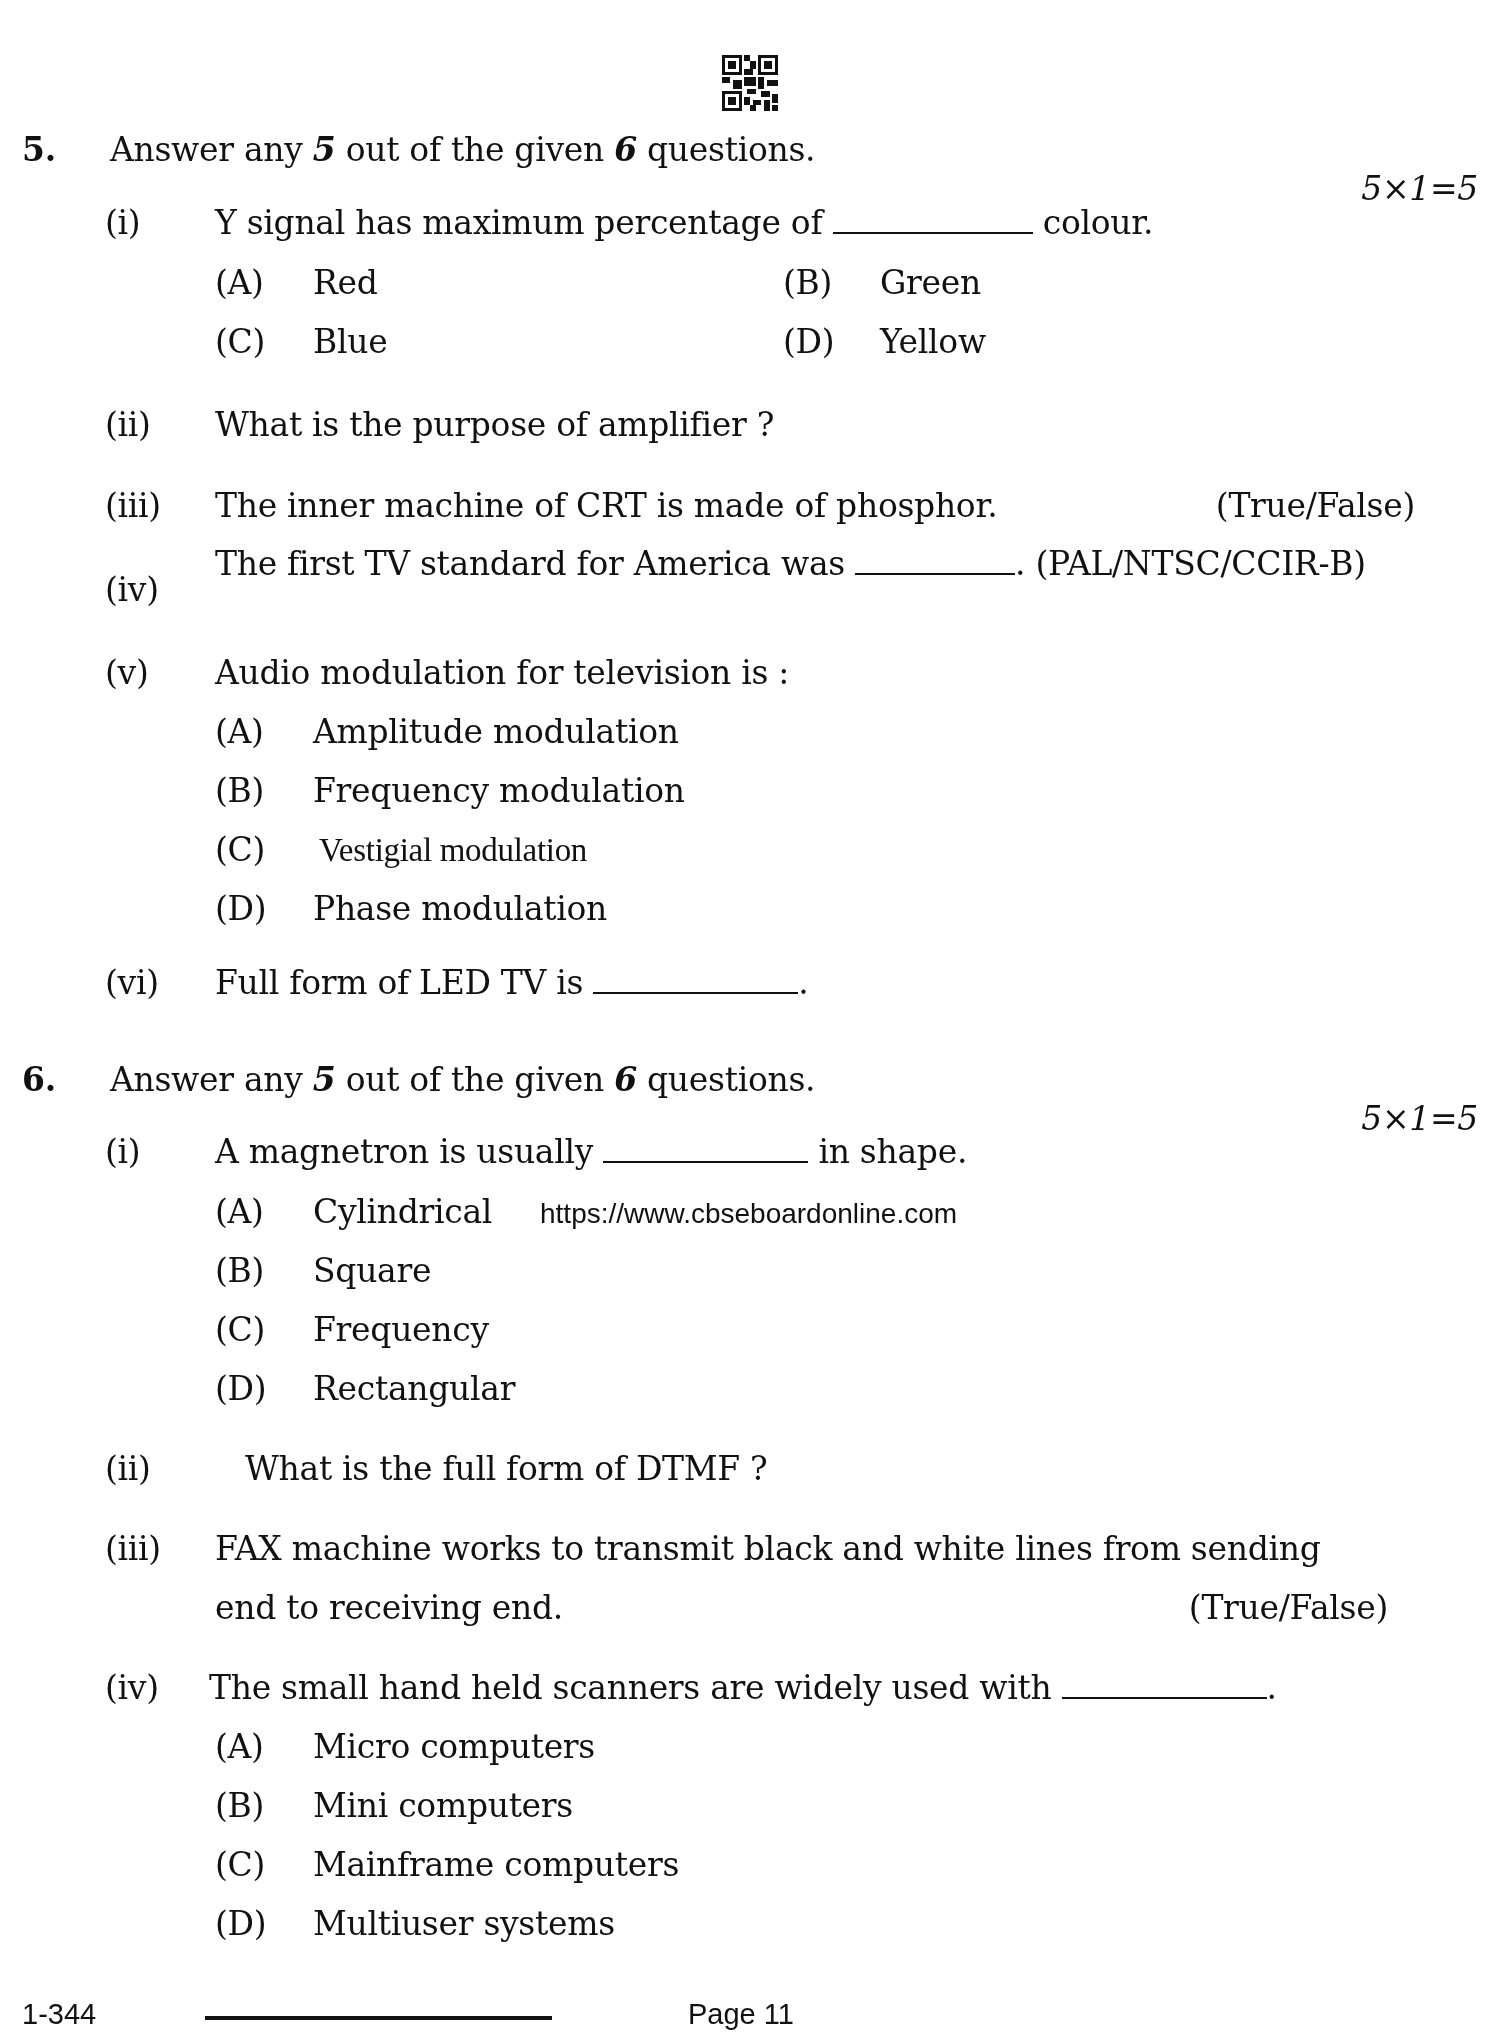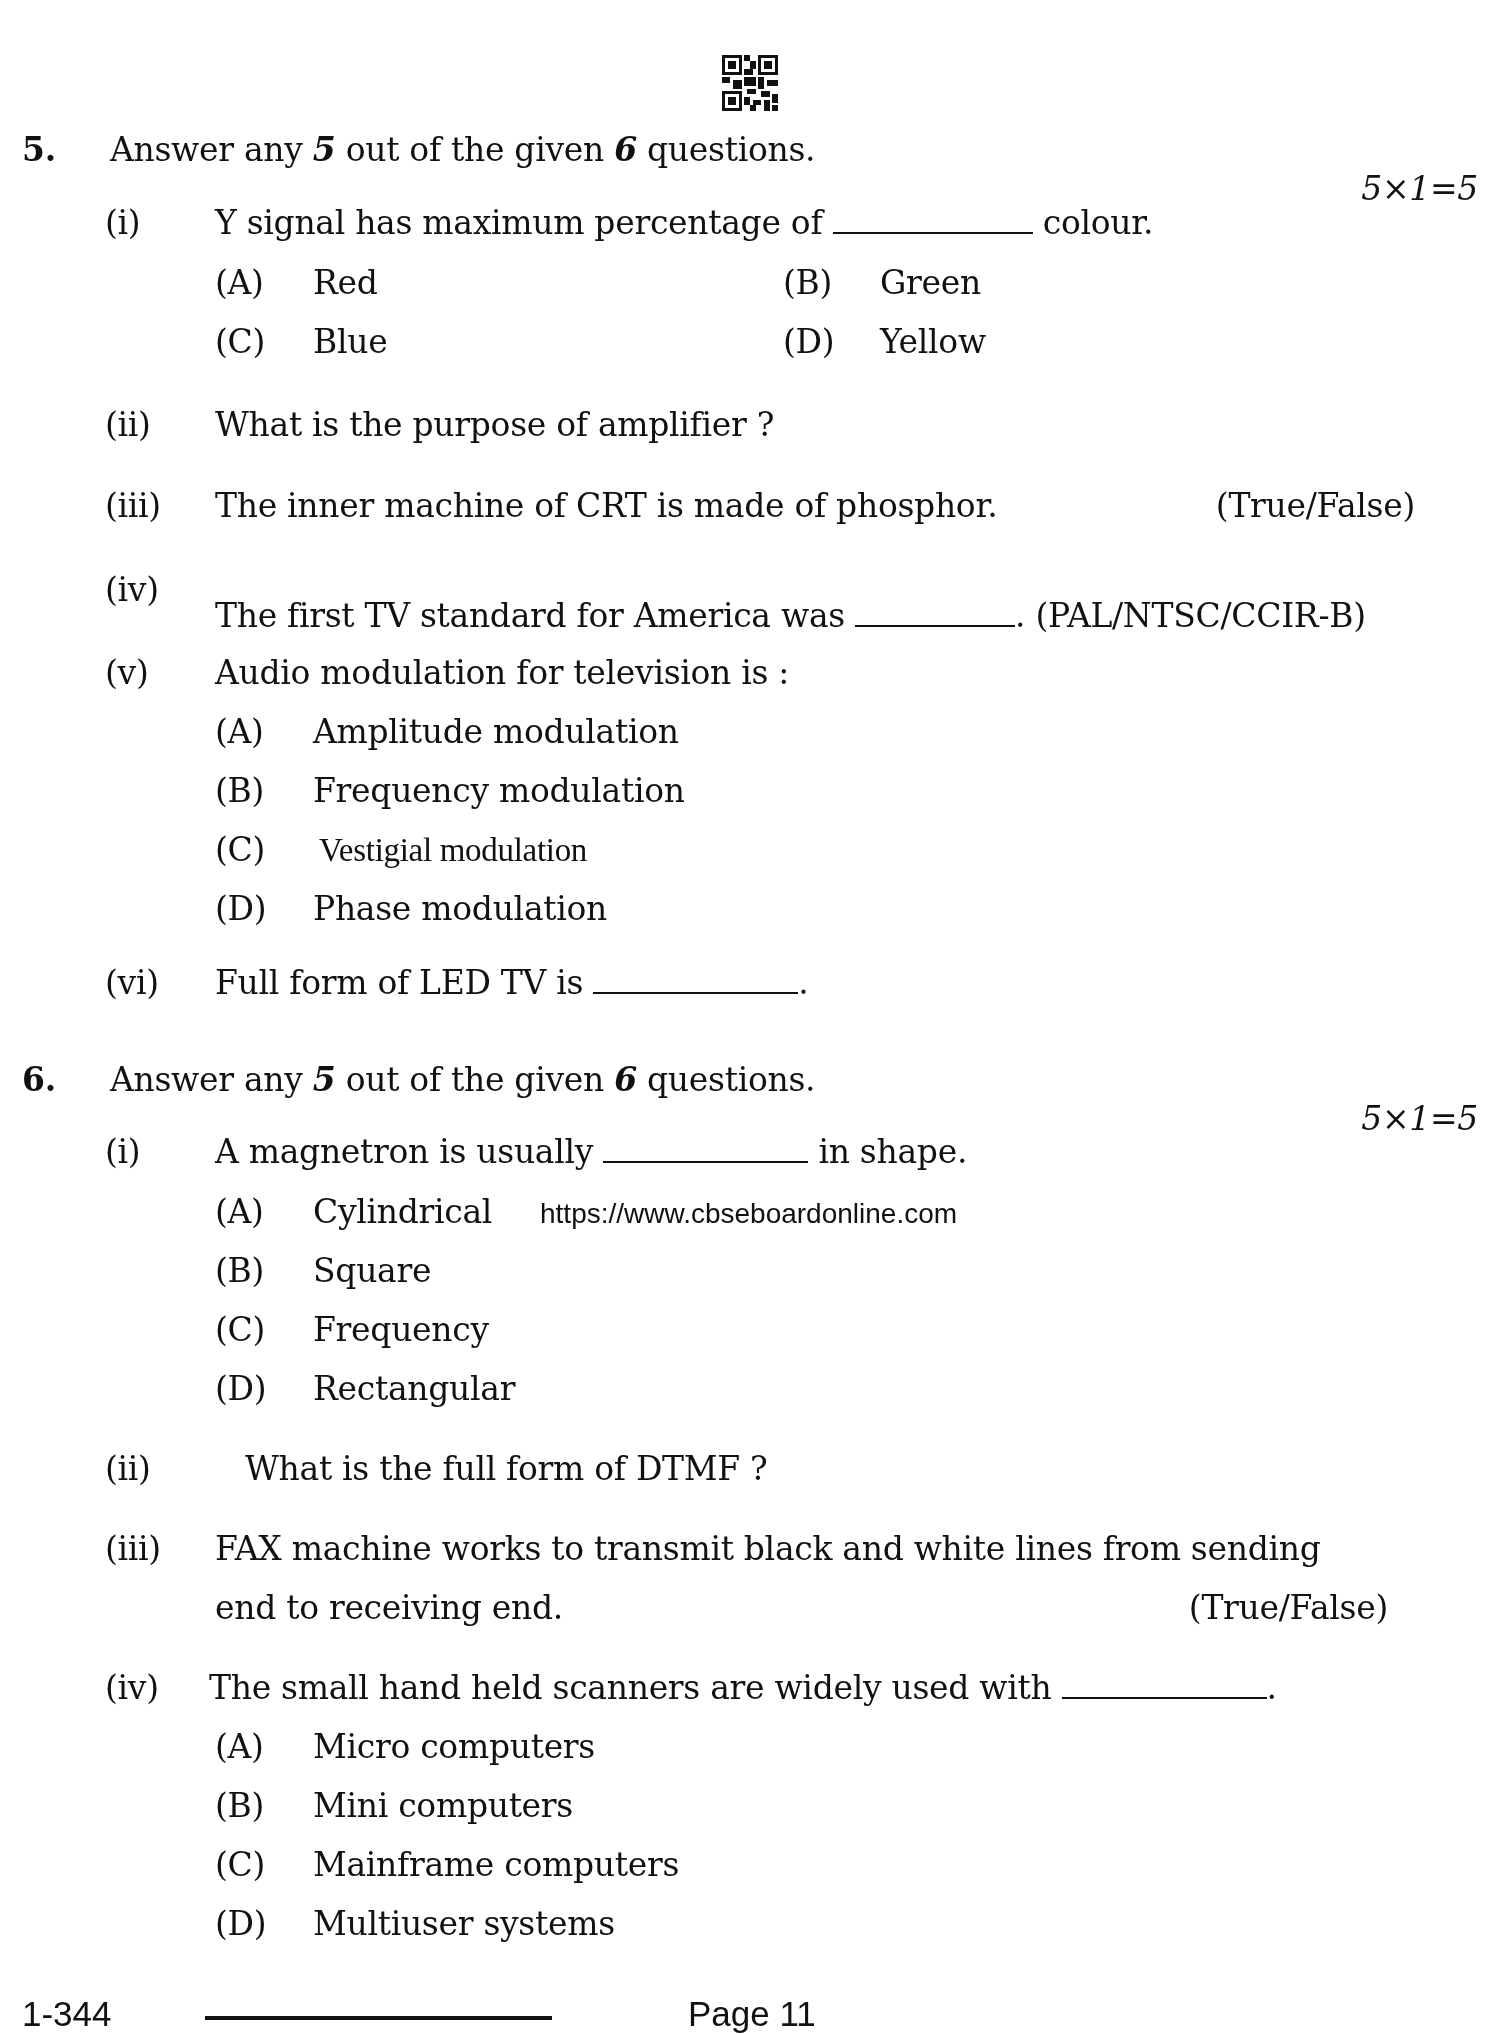--- a/index.html
+++ b/index.html
@@ -7,21 +7,21 @@
       width: 1505px; height: 2034px; position: relative; overflow: hidden;
       font-family: "DejaVu Serif", "Liberation Serif", serif;
       color: #111111;
     }
     .abs { position: absolute; white-space: nowrap; }
     .txt { font-size: 33px; line-height: 40px; letter-spacing: -0.3px; }
     .qnum { font-weight: bold; }
     .marks { font-style: italic; margin-top: 39px; }
     .url { font-family: "Liberation Sans", sans-serif; font-size: 28px; line-height: 40px; }
     .blank { display: inline-block; border-bottom: 2px solid #111; height: 28px; vertical-align: baseline; }
-    .footer { font-family: "Liberation Sans", sans-serif; font-size: 35px; line-height: 40px; }
+    .footer { font-family: "Liberation Sans", sans-serif; font-size: 29px; line-height: 40px; }
     .footer-line { position: absolute; height: 4px; background: #111; }
     .qr { position: absolute; }
   </style>
 </head>
 <body>
 
 <div class="qr" style="left:720px; top:55px; width:60px; height:56px;">
   <svg width="60" height="56" viewBox="0 0 20 20" shape-rendering="crispEdges">
     <rect x="0" y="0" width="20" height="20" fill="#fff"></rect>
     <rect x="0" y="0" width="7" height="7" fill="#111"></rect>
@@ -72,21 +72,21 @@
 <div class="abs txt" style="left:880px; top:322px;">Yellow</div>
 
 <div class="abs txt" style="left:105px; top:405px;">(ii)</div>
 <div class="abs txt" style="left:215px; top:405px;">What is the purpose of amplifier ?</div>
 
 <div class="abs txt" style="left:105px; top:486px;">(iii)</div>
 <div class="abs txt" style="left:215px; top:486px;">The inner machine of CRT is made of phosphor.</div>
 <div class="abs txt" style="right:90px; top:486px;">(True/False)</div>
 
 <div class="abs txt" style="left:105px; top:570px;">(iv)</div>
-<div class="abs txt" style="left:215px; top:596px;text-align:center;">
+<div class="abs txt" style="left:215px; top:544px;text-align:center;">
   <span>The first TV standard for America was </span><span class="blank" style="width:160px;"></span><span>. (PAL/NTSC/CCIR-B)</span>
 </div>
 
 <div class="abs txt" style="left:105px; top:653px;">(v)</div>
 <div class="abs txt" style="left:215px; top:653px;">Audio modulation for television is :</div>
 <div class="abs txt" style="left:215px; top:712px;">(A)</div>
 <div class="abs txt" style="left:313px; top:712px;">Amplitude modulation</div>
 <div class="abs txt" style="left:215px; top:771px;">(B)</div>
 <div class="abs txt" style="left:313px; top:771px;">Frequency modulation</div>
 <div class="abs txt" style="left:215px; top:830px;">(C)</div>

